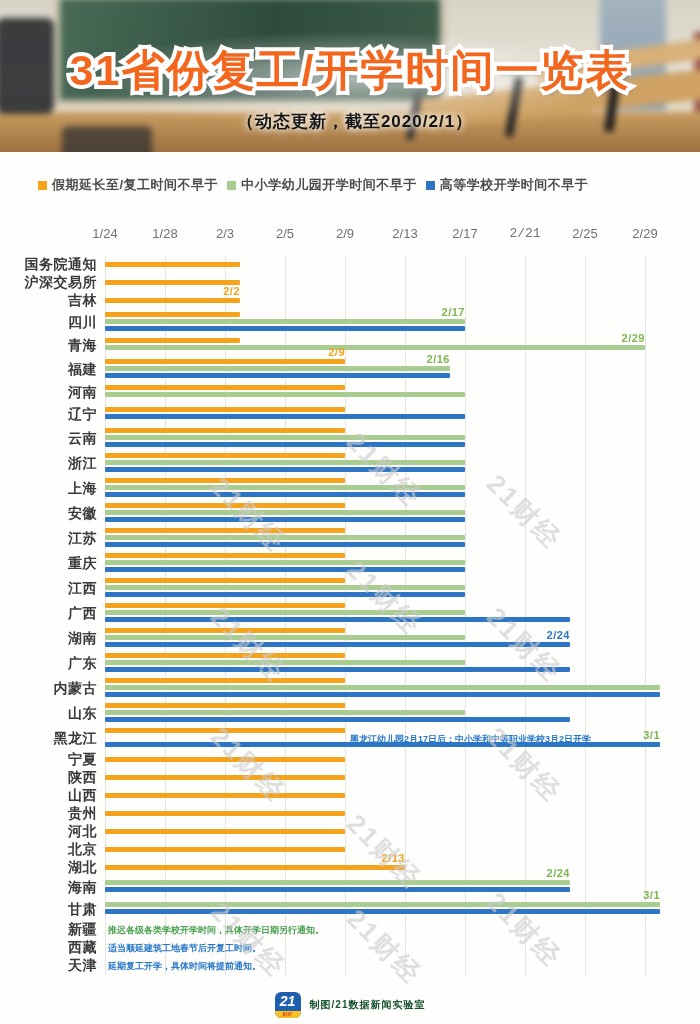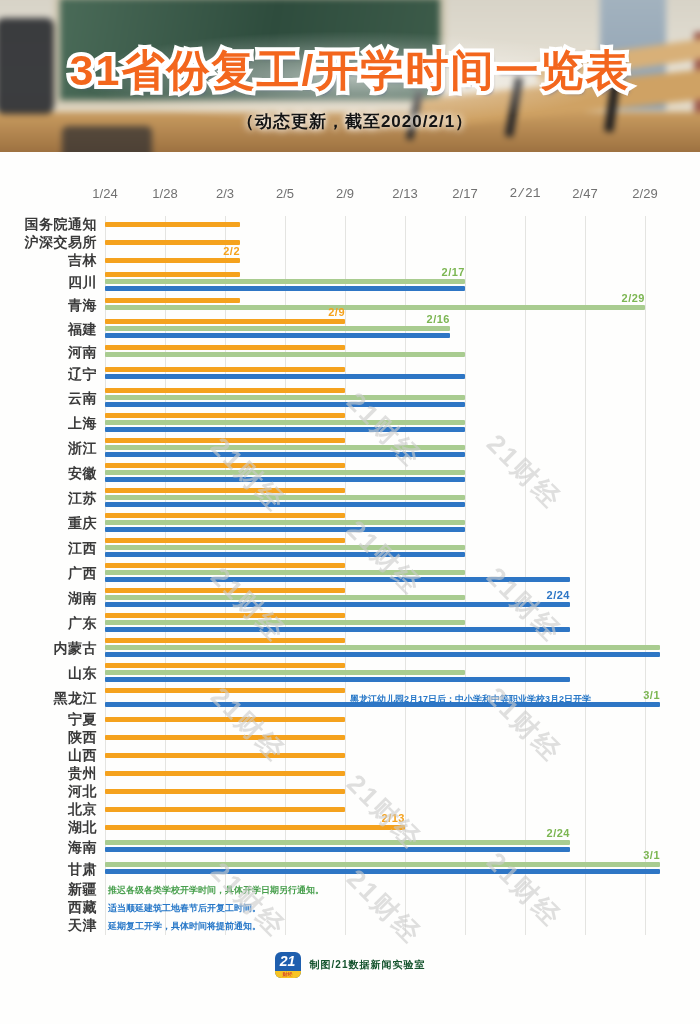--- a/index.html
+++ b/index.html
@@ -91,32 +91,46 @@
       <div class="hb hb-chairL2"></div>
     </div>
     <div class="hero-glow"></div>
     <div class="hero-title">
       <span class="t back">31省份复工/开学时间一览表</span>
       <span class="t front">31省份复工/开学时间一览表</span>
     </div>
     <div class="hero-subtitle">（动态更新，截至2020/2/1）</div>
   </header>
 
+  <div class="legend">
+    <div class="legend-item">
+      <span class="legend-swatch" style="background: rgb(245, 162, 29);"></span>
+      <span class="legend-label">假期延长至/复工时间不早于</span>
+    </div>
+    <div class="legend-item">
+      <span class="legend-swatch" style="background: rgb(169, 204, 144);"></span>
+      <span class="legend-label">中小学幼儿园开学时间不早于</span>
+    </div>
+    <div class="legend-item">
+      <span class="legend-swatch" style="background: rgb(46, 118, 197);"></span>
+      <span class="legend-label">高等学校开学时间不早于</span>
+    </div>
+  </div>
 
   <div class="chart">
     <div class="axis" id="axis">
         <div class="tick" style="left: 105px;">1/24</div>
         <div class="tick" style="left: 165px;">1/28</div>
         <div class="tick" style="left: 225px;">2/3</div>
         <div class="tick" style="left: 285px;">2/5</div>
         <div class="tick" style="left: 345px;">2/9</div>
         <div class="tick" style="left: 405px;">2/13</div>
         <div class="tick" style="left: 465px;">2/17</div>
         <div class="tick" style="left: 525px; font-family: Liberation Mono, monospace;">2/21</div>
-        <div class="tick" style="left: 585px;">2/47</div>
+        <div class="tick" style="left: 585px;">2/25</div>
         <div class="tick" style="left: 645px;">2/29</div>
       </div>
     <div class="plot" id="plot">
       <div class="grid" id="grid">
           <div class="gridline" style="left: 105px;"></div>
           <div class="gridline" style="left: 165px;"></div>
           <div class="gridline" style="left: 225px;"></div>
           <div class="gridline" style="left: 285px;"></div>
           <div class="gridline" style="left: 345px;"></div>
           <div class="gridline" style="left: 405px;"></div>
@@ -187,29 +201,29 @@
         </div>
         <div class="row">
           <div class="row-label">云南</div>
           <div class="row-bars" style="height: 25px;">
             <div class="bar" style="top: 2px; width: 240px; height: 5px; background: rgb(245, 162, 29);"></div>
             <div class="bar" style="top: 9px; width: 360px; height: 5px; background: rgb(169, 204, 144);"></div>
             <div class="bar" style="top: 16px; width: 360px; height: 5px; background: rgb(46, 118, 197);"></div>
           </div>
         </div>
         <div class="row">
+          <div class="row-label">浙江</div>
+          <div class="row-bars" style="height: 25px;">
+            <div class="bar" style="top: 2px; width: 240px; height: 5px; background: rgb(245, 162, 29);"></div>
+            <div class="bar" style="top: 9px; width: 360px; height: 5px; background: rgb(169, 204, 144);"></div>
+            <div class="bar" style="top: 16px; width: 360px; height: 5px; background: rgb(46, 118, 197);"></div>
+          </div>
+        </div>
+        <div class="row">
           <div class="row-label">上海</div>
-          <div class="row-bars" style="height: 25px;">
-            <div class="bar" style="top: 2px; width: 240px; height: 5px; background: rgb(245, 162, 29);"></div>
-            <div class="bar" style="top: 9px; width: 360px; height: 5px; background: rgb(169, 204, 144);"></div>
-            <div class="bar" style="top: 16px; width: 360px; height: 5px; background: rgb(46, 118, 197);"></div>
-          </div>
-        </div>
-        <div class="row">
-          <div class="row-label">浙江</div>
           <div class="row-bars" style="height: 25px;">
             <div class="bar" style="top: 2px; width: 240px; height: 5px; background: rgb(245, 162, 29);"></div>
             <div class="bar" style="top: 9px; width: 360px; height: 5px; background: rgb(169, 204, 144);"></div>
             <div class="bar" style="top: 16px; width: 360px; height: 5px; background: rgb(46, 118, 197);"></div>
           </div>
         </div>
         <div class="row">
           <div class="row-label">安徽</div>
           <div class="row-bars" style="height: 25px;">
             <div class="bar" style="top: 2px; width: 240px; height: 5px; background: rgb(245, 162, 29);"></div>

